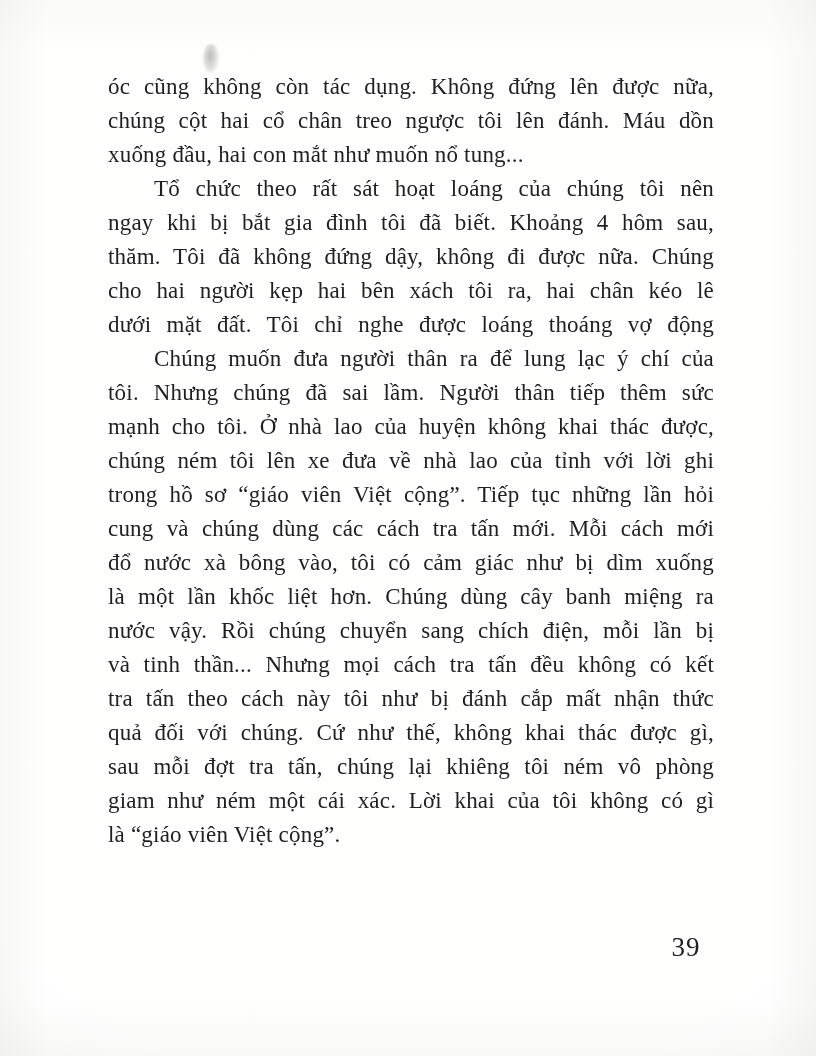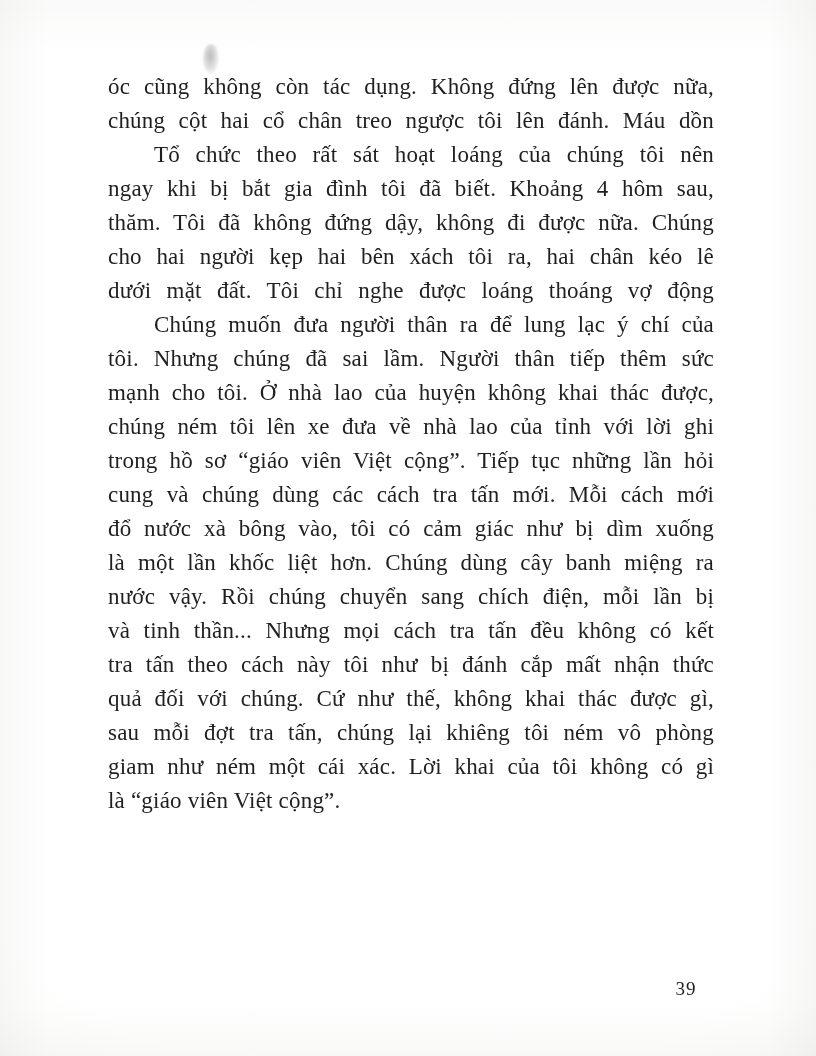--- a/index.html
+++ b/index.html
@@ -40,24 +40,24 @@
   }
   .line.last {
     text-align-last: left;
   }
   .line.indent {
     padding-left: 46px;
   }
   .page-number {
     position: absolute;
     left: 656px;
-    top: 978px;
+    top: 932px;
     width: 60px;
     text-align: center;
-    font-size: 19px;
+    font-size: 27px;
     color: #222;
     letter-spacing: 1px;
   }
   .scan-smudge {
     position: absolute;
     left: 203px;
     top: 44px;
     width: 16px;
     height: 30px;
     background: radial-gradient(ellipse at 45% 40%, rgba(60,60,60,0.35) 0%, rgba(90,90,90,0.15) 55%, rgba(120,120,120,0) 78%);
@@ -77,20 +77,21 @@
 <body>
 
 <div class="page">
   <div class="page-texture"></div>
   <div class="scan-smudge"></div>
 
   <div class="text-block">
       <div class="paragraph">
         <div class="line">óc cũng không còn tác dụng. Không đứng lên được nữa,</div>
         <div class="line">chúng cột hai cổ chân treo ngược tôi lên đánh. Máu dồn</div>
+        <div class="line last">xuống đầu, hai con mắt như muốn nổ tung...</div>
       </div>
       <div class="paragraph">
         <div class="line indent">Tổ chức theo rất sát hoạt loáng của chúng tôi nên</div>
         <div class="line">ngay khi bị bắt gia đình tôi đã biết. Khoảng 4 hôm sau,</div>
         <div class="line">thăm. Tôi đã không đứng dậy, không đi được nữa. Chúng</div>
         <div class="line">cho hai người kẹp hai bên xách tôi ra, hai chân kéo lê</div>
         <div class="line">dưới mặt đất. Tôi chỉ nghe được loáng thoáng vợ động</div>
       </div>
       <div class="paragraph">
         <div class="line indent">Chúng muốn đưa người thân ra để lung lạc ý chí của</div>

